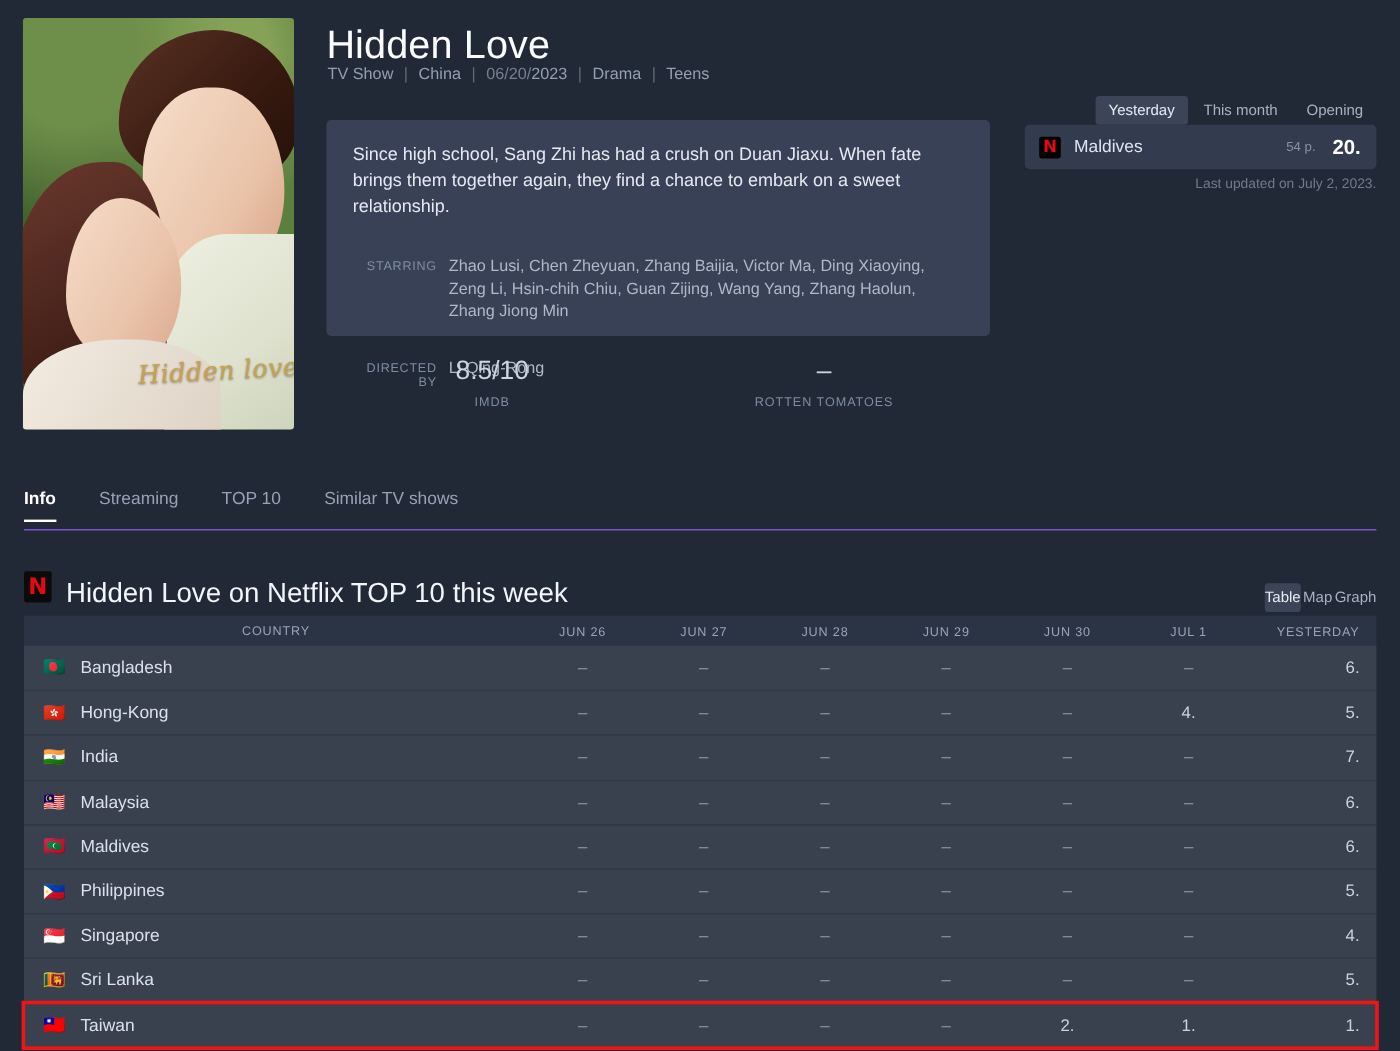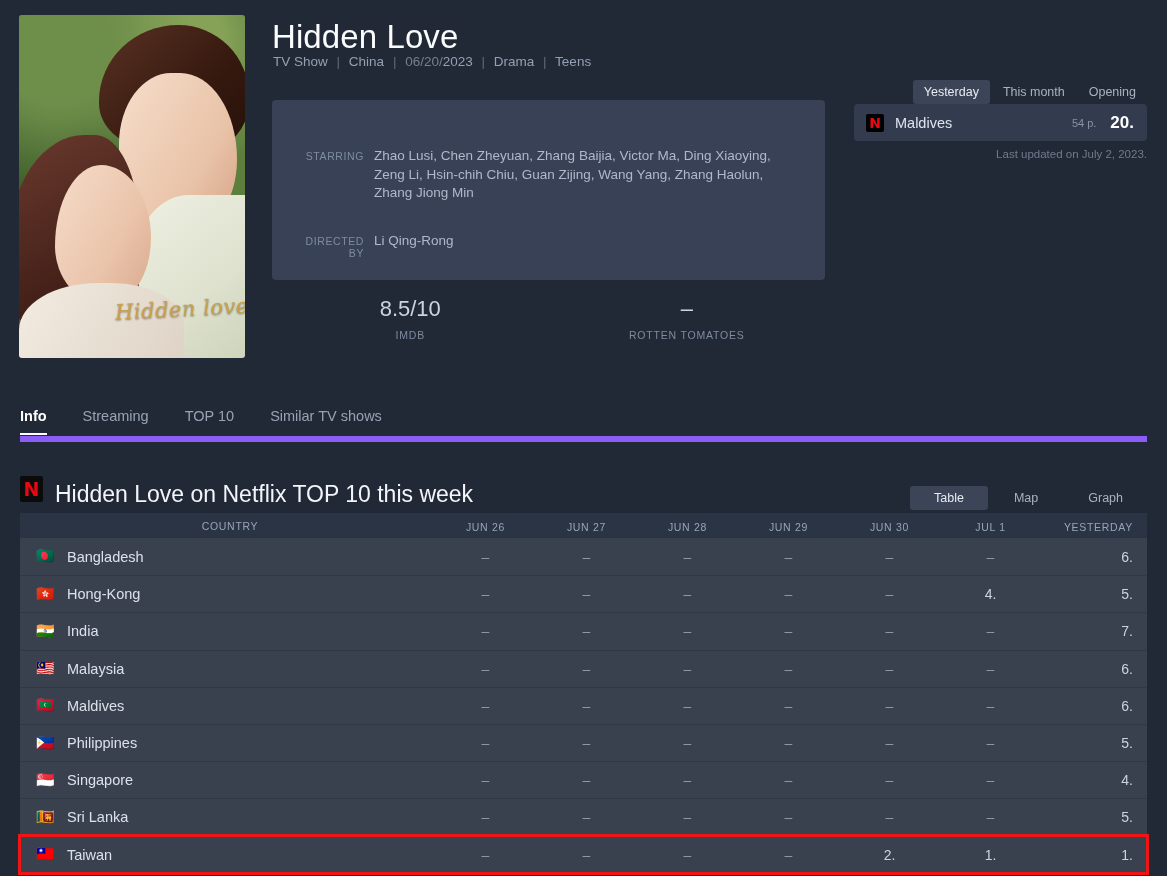--- a/index.html
+++ b/index.html
@@ -147,21 +147,21 @@
   .rank-pos { font-size: 17px; font-weight: 700; color: #ffffff; }
 
   .updated {
     position: absolute; right: 20px; top: 148px;
     font-size: 11.5px; color: #6e7b8e;
   }
 
   
   .tabs {
     position: absolute; left: 20px; top: 408px; width: 1127px;
-    border-bottom: 6px solid #8b5cf6; height: 34px;
+    border-bottom: 1px solid #8b5cf6; height: 34px;
     display: flex; align-items: flex-start;
   }
   .tab {
     font-size: 14.5px; color: #97a3b5; padding: 0 0 10px 0;
     margin-right: 36px; position: relative;
   }
   .tab.active { color: #ffffff; font-weight: 700; }
   .tab.active::after {
     content: ""; position: absolute; left: 0; right: 0; bottom: -1px;
     height: 2px; background: #ffffff;
@@ -175,21 +175,21 @@
   .sect-badge {
     width: 23px; height: 26px; background: #0b0b0b; border-radius: 2px;
     display: flex; align-items: center; justify-content: center;
     margin-right: 12px;
   }
   .sect-badge span { color: #e50914; font-weight: 700; font-size: 19px;
     font-family: "DejaVu Sans", sans-serif; line-height: 1; }
   .sect-title { font-size: 23px; color: #f2f5f9; margin-top: 11px; }
 
   .view-tabs { position: absolute; right: 20px; top: 486px; display: flex; gap: 2px; }
-  .view-tab { font-size: 12.5px; color: #a7b2c2; padding: 5px 24px; border-radius: 3px; }
+  .view-tab { font-size: 12.5px; color: #a7b2c2; padding: 5px 0; border-radius: 3px; }
   .view-tab.active { background: #3c4557; color: #e7ecf3; }
 
   
   .tbl { position: absolute; left: 20px; top: 513px; width: 1127px; }
   .trow { display: flex; align-items: center; height: 37.2px; }
   .thead { height: 25px; background: #2b3445; }
   .trow.body { background: #39414f; border-top: 1px solid #2f3846; }
   .trow.body:first-of-type { border-top: none; }
   .trow.hl {
     outline: 3px solid #f11414; outline-offset: -1px; position: relative; z-index: 5;
@@ -235,20 +235,21 @@
       <span>China</span>
       <span class="sep">|</span>
       <span class="dim">06/20/</span><span>2023</span>
       <span class="sep">|</span>
       <span>Drama</span>
       <span class="sep">|</span>
       <span>Teens</span>
     </div>
 
     <div class="infobox">
+      <div class="synopsis">Since high school, Sang Zhi has had a crush on Duan Jiaxu. When fate brings them together again, they find a chance to embark on a sweet relationship.</div>
       <div class="credits">
         <div class="credit-row">
           <div class="credit-label">STARRING</div>
           <div class="credit-value">Zhao Lusi, Chen Zheyuan, Zhang Baijia, Victor Ma, Ding Xiaoying, Zeng Li, Hsin-chih Chiu, Guan Zijing, Wang Yang, Zhang Haolun, Zhang Jiong Min</div>
         </div>
         <div class="credit-row">
           <div class="credit-label">DIRECTED BY</div>
           <div class="credit-value">Li Qing-Rong</div>
         </div>
       </div>

